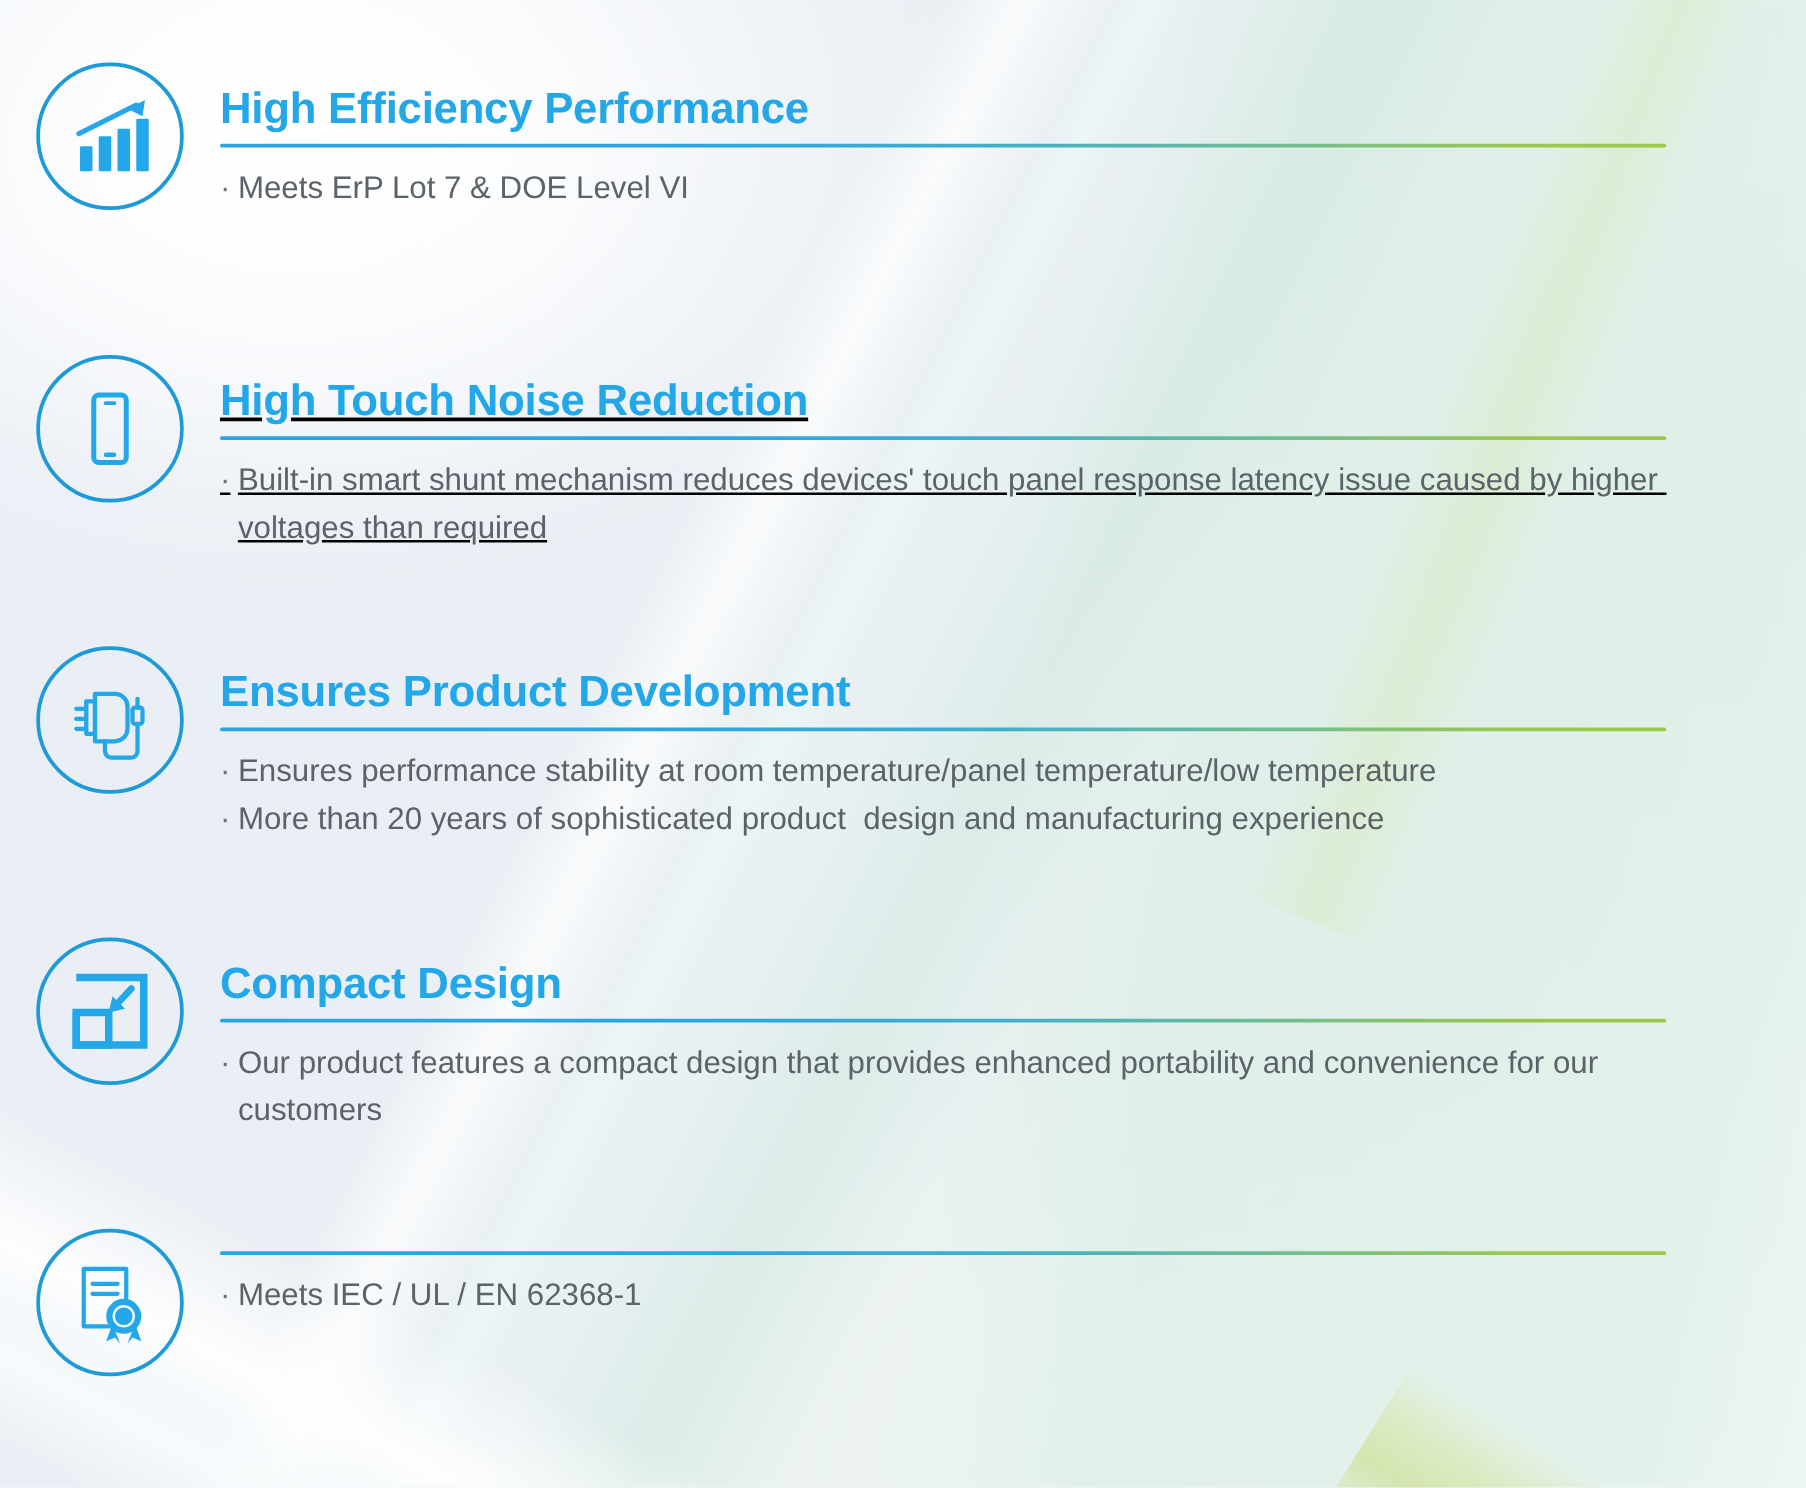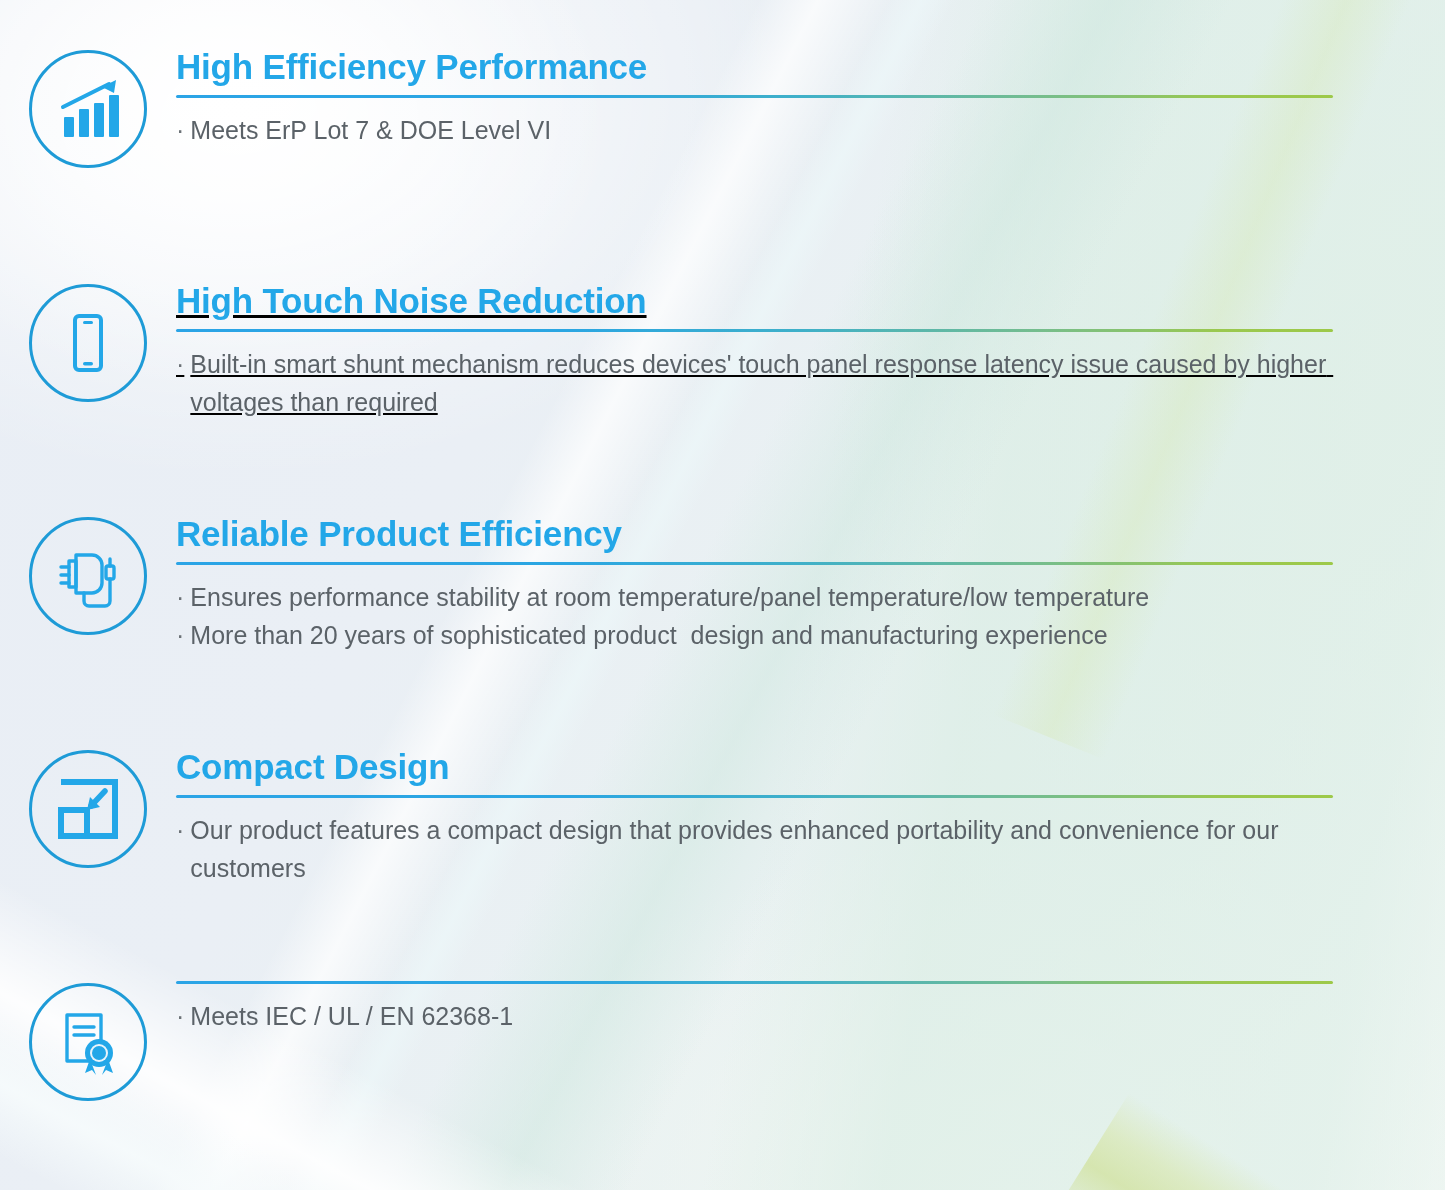--- a/index.html
+++ b/index.html
@@ -145,20 +145,21 @@
     align-items: center;
     justify-content: center;
     box-sizing: border-box;
   }
   .icon-circle svg { display: block; }
 
   .feature-body {
     flex: 1 1 auto;
     padding-right: 80px;
     min-width: 0;
+    margin-top: 20px;
   }
 
   .feature-title {
     font-size: 35px;
     font-weight: bold;
     color: #23a7e8;
     line-height: 1.06;
     letter-spacing: -0.2px;
     margin: 0 0 10px 0;
     white-space: nowrap;
@@ -283,21 +284,21 @@
               <line x1="11" y1="36" x2="19" y2="36"></line>
               <line x1="11" y1="44" x2="19" y2="44"></line>
               <path d="M34 54 v8 a5 5 0 0 0 5 5 h16 a5 5 0 0 0 5 -5 v-22"></path>
               <rect x="56" y="27" width="8" height="13" rx="2"></rect>
               <line x1="60" y1="20" x2="60" y2="27"></line>
             </g>
           </svg>
         </div>
       </div>
       <div class="feature-body">
-        <h2 class="feature-title">Reliable Product Efficiency</h2>
+        <h2 class="feature-title">Ensures Product Development</h2>
         <div class="feature-divider"></div>
         <ul class="bullets">
           <li class="bullet">
             <span class="bullet-dot">·</span>
             <span class="bullet-text">Ensures performance stability at room temperature/panel temperature/low temperature</span>
           </li>
           <li class="bullet">
             <span class="bullet-dot">·</span>
             <span class="bullet-text">More than 20 years of sophisticated product  design and manufacturing experience</span>
           </li>

